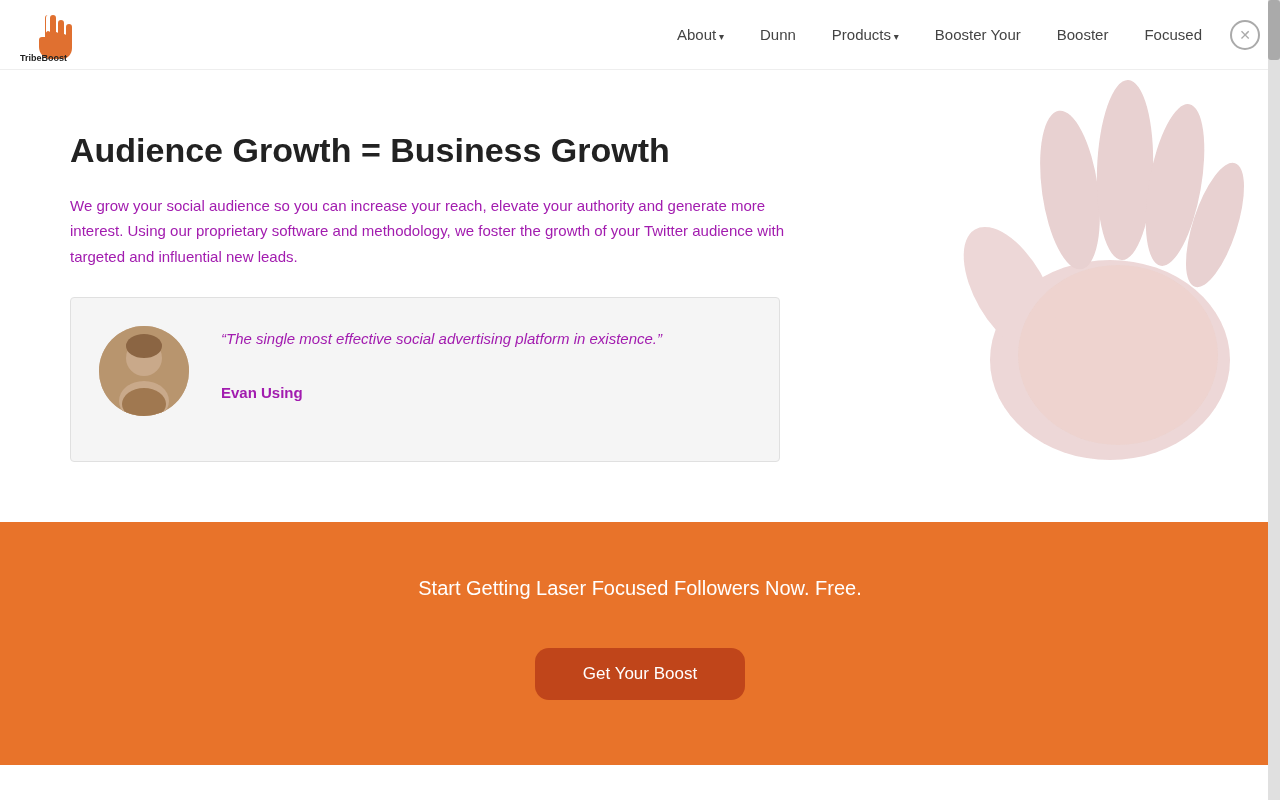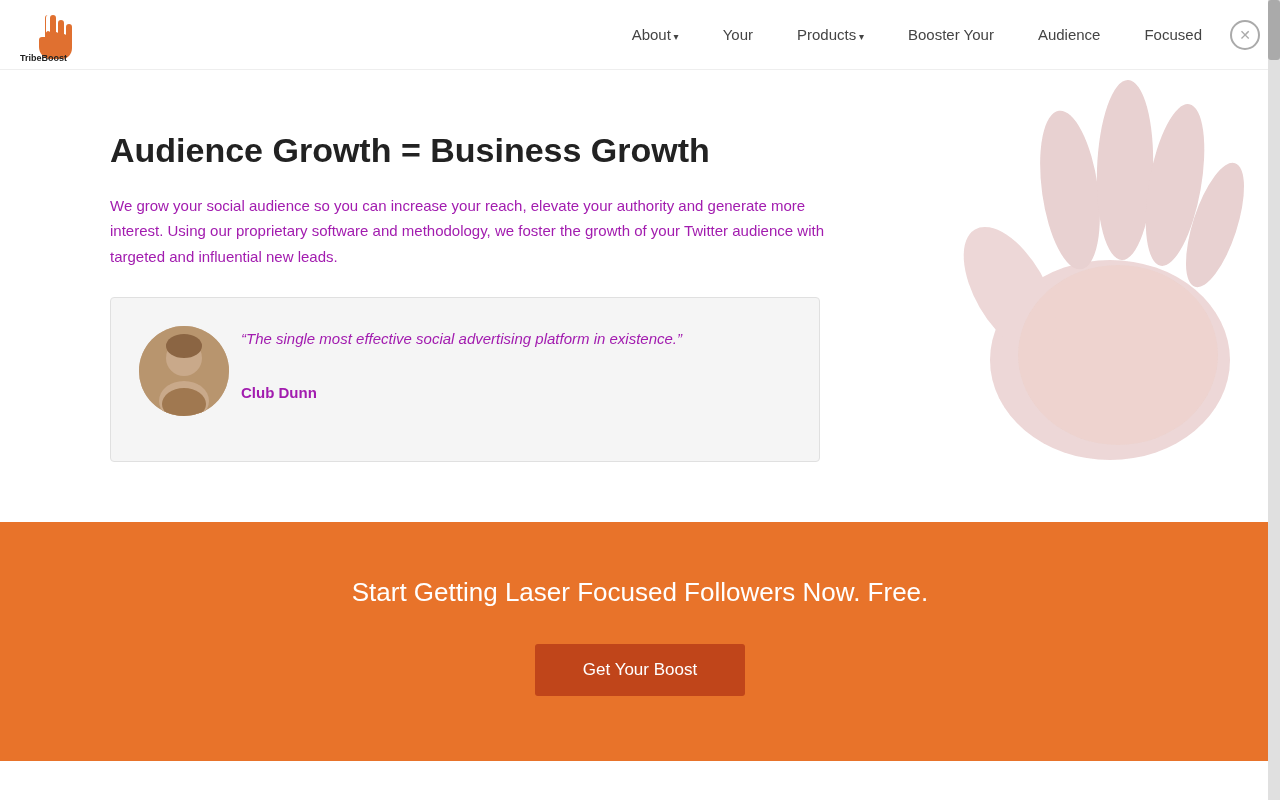--- a/index.html
+++ b/index.html
@@ -41,21 +41,21 @@
     .logo-img {
       width: 80px;
       height: 55px;
       display: flex;
       align-items: center;
       justify-content: center;
     }
     .nav-links {
       display: flex;
       align-items: center;
-      gap: 8px;
+      gap: 0;
       list-style: none;
     }
     .nav-links li a {
       text-decoration: none;
       color: #444;
       font-size: 15px;
       padding: 10px 18px;
       display: block;
     }
     .nav-search {
@@ -78,21 +78,20 @@
       display: flex;
       padding: 60px 70px 60px 70px;
       min-height: 430px;
       overflow: hidden;
       background: #fff;
     }
     .hero-left {
       flex: 1;
       max-width: 820px;
       z-index: 2;
-      margin-left: 40px;
     }
     .hero-right {
       position: absolute;
       right: 0;
       top: 0;
       width: 420px;
       height: 430px;
       z-index: 1;
     }
     .hero h1 {
@@ -110,21 +109,21 @@
       margin-bottom: 28px;
     }
 
     
     .testimonial-card {
       background: #f5f5f5;
       border: 1px solid #e0e0e0;
       border-radius: 4px;
       padding: 28px 28px;
       display: flex;
-      gap: 12px;
+      gap: 32px;
       max-width: 710px;
     }
     .testimonial-avatar {
       width: 90px;
       height: 90px;
       border-radius: 50%;
       flex-shrink: 0;
       overflow: hidden;
       background: #c9a98a;
     }
@@ -161,30 +160,30 @@
     }
 
     
     .cta-section {
       background: #e8732a;
       padding: 55px 40px 65px;
       text-align: center;
     }
     .cta-section h2 {
       color: #fff;
-      font-size: 26px;
+      font-size: 20px;
       font-weight: 400;
-      margin-bottom: 18px;
+      margin-bottom: 30px;
     }
     .cta-button {
       display: inline-block;
       background: #c0451a;
       color: #fff;
       padding: 16px 48px;
-      border-radius: 3px;
+      border-radius: 14px;
       font-size: 17px;
       text-decoration: none;
       border: none;
       cursor: pointer;
     }
   </style>
 </head>
 <body>
 
 <nav>
@@ -200,30 +199,30 @@
         <text x="0" y="54" font-size="9" font-weight="bold" fill="#222" font-family="Arial">TribeBoost</text>
       </svg>
     </div>
   </div>
 
   <ul class="nav-links">
     <li>
       <a href="#">About<span style="font-size: 10px;"> ▾</span></a>
     </li>
     <li>
-      <a href="#">Your</a>
+      <a href="#">Dunn</a>
     </li>
     <li>
       <a href="#">Products<span style="font-size: 10px;"> ▾</span></a>
     </li>
     <li>
       <a href="#">Booster Your</a>
     </li>
     <li>
-      <a href="#">Audience</a>
+      <a href="#">Booster</a>
     </li>
     <li>
       <a href="#">Focused</a>
     </li>
   </ul>
   <div class="nav-search">✕</div>
 </nav>
 
 <section class="hero">
 
@@ -265,21 +264,21 @@
 
           <ellipse cx="45" cy="20" rx="18" ry="12" fill="#8b6543"></ellipse>
 
           <ellipse cx="45" cy="75" rx="25" ry="20" fill="#c9a98a"></ellipse>
 
           <ellipse cx="45" cy="78" rx="22" ry="16" fill="#a07850"></ellipse>
         </svg>
       </div>
       <div class="testimonial-content">
         <p class="testimonial-quote">“The single most effective social advertising platform in existence.”</p>
-        <p class="testimonial-name">Club Dunn</p>
+        <p class="testimonial-name">Evan Using</p>
       </div>
     </div>
   </div>
 </section>
 
 <section class="cta-section">
   <h2>Start Getting Laser Focused Followers Now. Free.</h2>
   <br>
   <a href="#" class="cta-button">Get Your Boost</a>
 </section>

